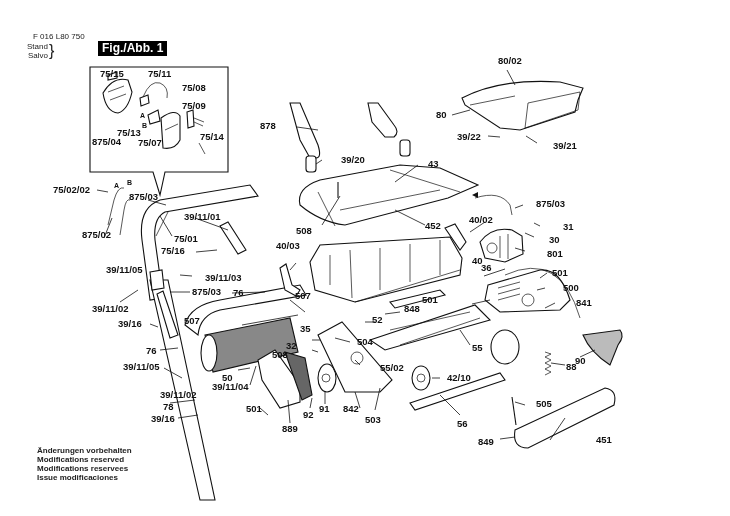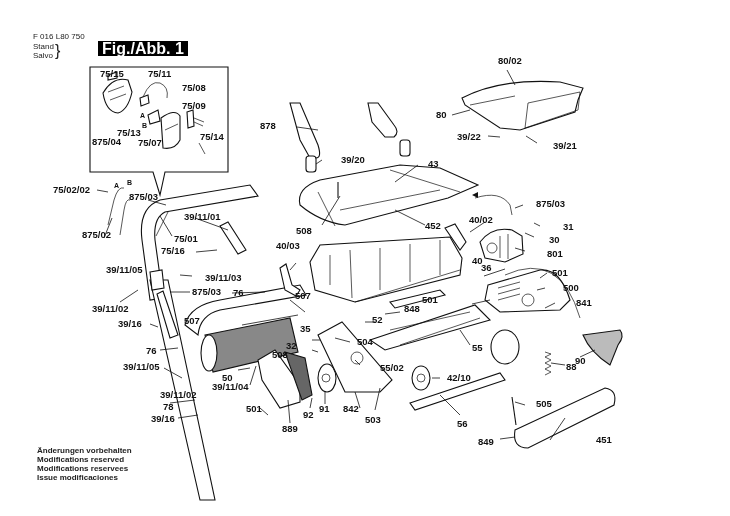--- a/index.html
+++ b/index.html
@@ -1,23 +1,23 @@
 <!DOCTYPE html>
 <html><head>
 <meta charset="utf-8">
 <style>
   html, body { margin: 0; padding: 0; background: #ffffff; }
   body { width: 730px; height: 516px; position: relative; overflow: hidden; font-family: "Liberation Sans", sans-serif; color: #111; }
   .hdr { position: absolute; font-size: 8px; line-height: 9px; color: #222; }
   #doc-number { left: 33px; top: 32px; }
-  #stand-issue { left: 33px; top: 42px; }
+  #stand-issue { left: 27px; top: 42px; text-align: right; }
   #stand-issue .lbl { display: inline-block; vertical-align: middle; line-height: 9px; }
   #stand-issue .brace { display: inline-block; vertical-align: middle; font-size: 16px; line-height: 16px; margin: 0 1px; }
   #stand-issue .date { display: inline-block; vertical-align: middle; margin-left: 46px; }
-  #fig-badge { position: absolute; left: 98px; top: 41px; background: #000; color: #fff; font-weight: bold; font-size: 16px; padding: 1px 4px; line-height: 13px; }
+  #fig-badge { position: absolute; left: 98px; top: 41px; background: #000; color: #fff; font-weight: bold; font-size: 12px; padding: 1px 4px; line-height: 13px; }
   #footer { position: absolute; left: 37px; top: 446px; font-size: 8px; line-height: 9px; color: #222; font-weight: bold; }
   svg#diagram { position: absolute; left: 0; top: 0; }
   .callout { font-family: "Liberation Sans", sans-serif; font-weight: bold; font-size: 9.5px; fill: #111; }
   .ln { stroke: #111; stroke-width: 0.8; fill: none; }
   .part { stroke: #111; stroke-width: 1.1; fill: #fff; }
   .thin { stroke: #111; stroke-width: 0.7; fill: none; }
 </style>
 </head>
 <body>
 

